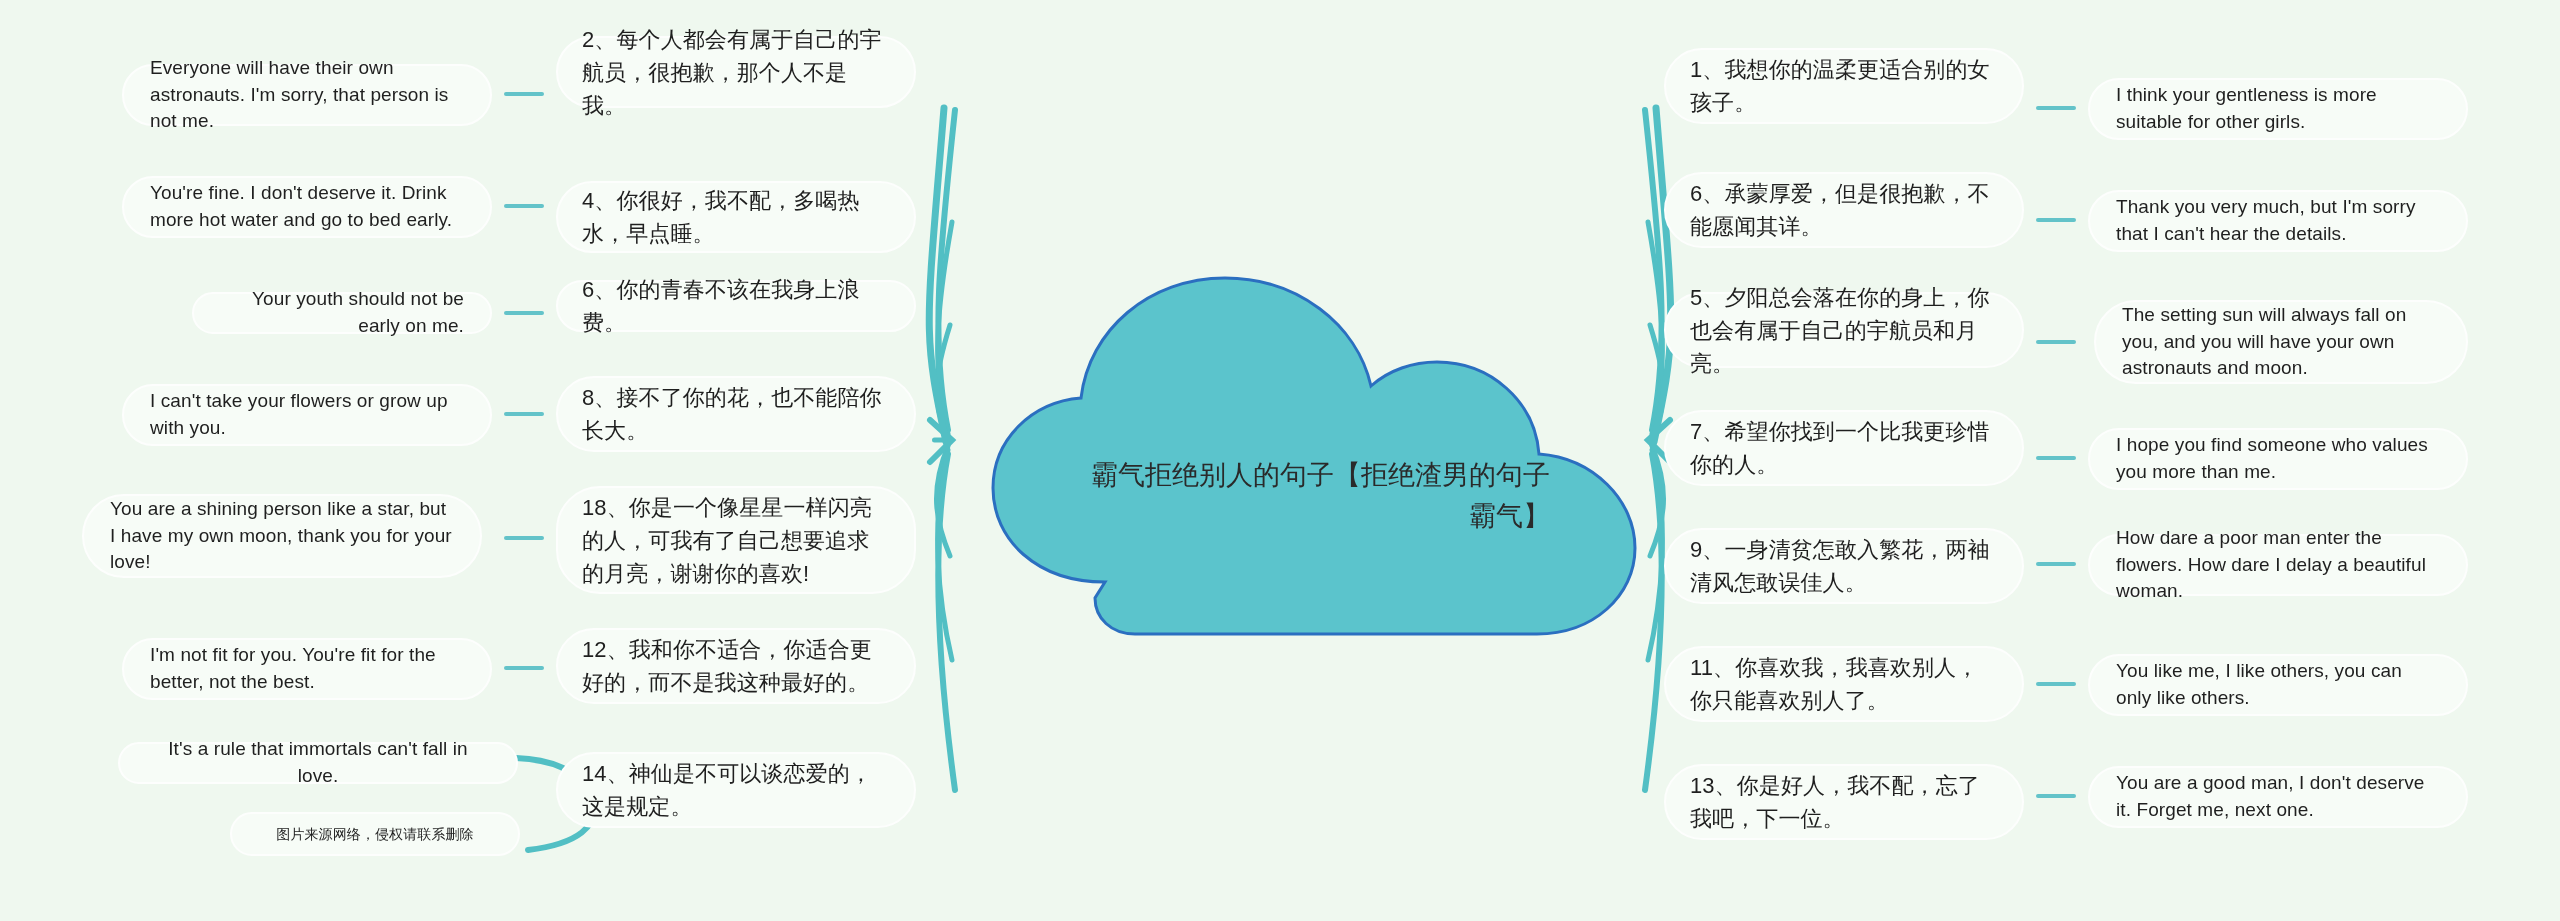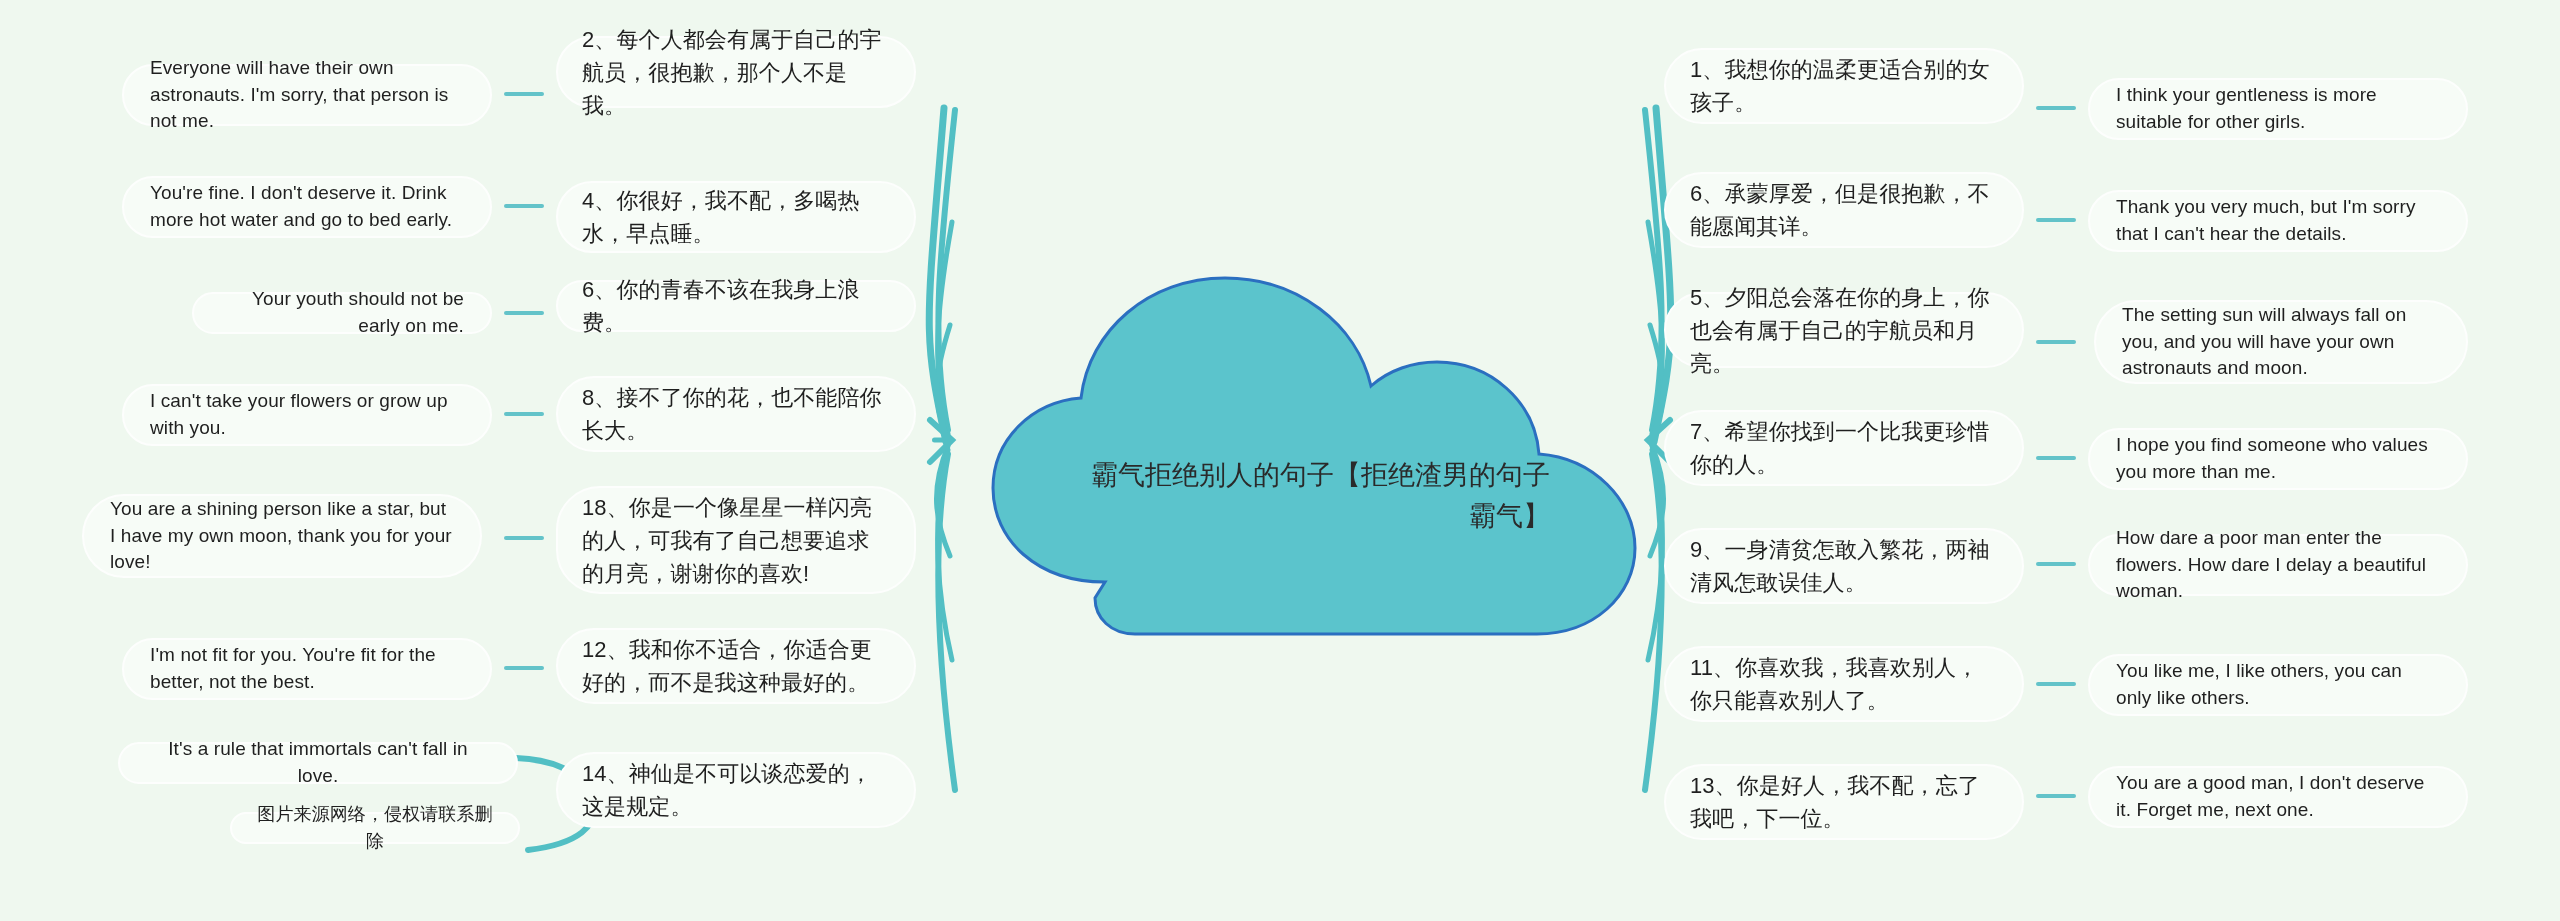--- a/index.html
+++ b/index.html
@@ -177,21 +177,21 @@
   </div>
   <div class="node en" style="left:82px; top:494px; width:400px; height:84px;">
     <span class="txt">You are a shining person like a star, but I have my own moon, thank you for your love!</span>
   </div>
   <div class="node en" style="left:122px; top:638px; width:370px; height:62px;">
     <span class="txt">I'm not fit for you. You're fit for the better, not the best.</span>
   </div>
   <div class="node en align-center" style="left:118px; top:742px; width:400px; height:42px;">
     <span class="txt">It's a rule that immortals can't fall in love.</span>
   </div>
-  <div class="node zh align-center" style="left:230px; top:812px; width:290px; height:32px; font-size:18px;">
+  <div class="node zh align-center" style="left:230px; top:812px; width:290px; height:44px; font-size:14px;">
     <span class="txt">图片来源网络，侵权请联系删除</span>
   </div>
 
   <div class="node zh" style="left:1664px; top:48px; width:360px; height:76px;">
     <span class="txt">1、我想你的温柔更适合别的女孩子。</span>
   </div>
   <div class="node zh" style="left:1664px; top:172px; width:360px; height:76px;">
     <span class="txt">6、承蒙厚爱，但是很抱歉，不能愿闻其详。</span>
   </div>
   <div class="node zh" style="left:1664px; top:292px; width:360px; height:76px;">

